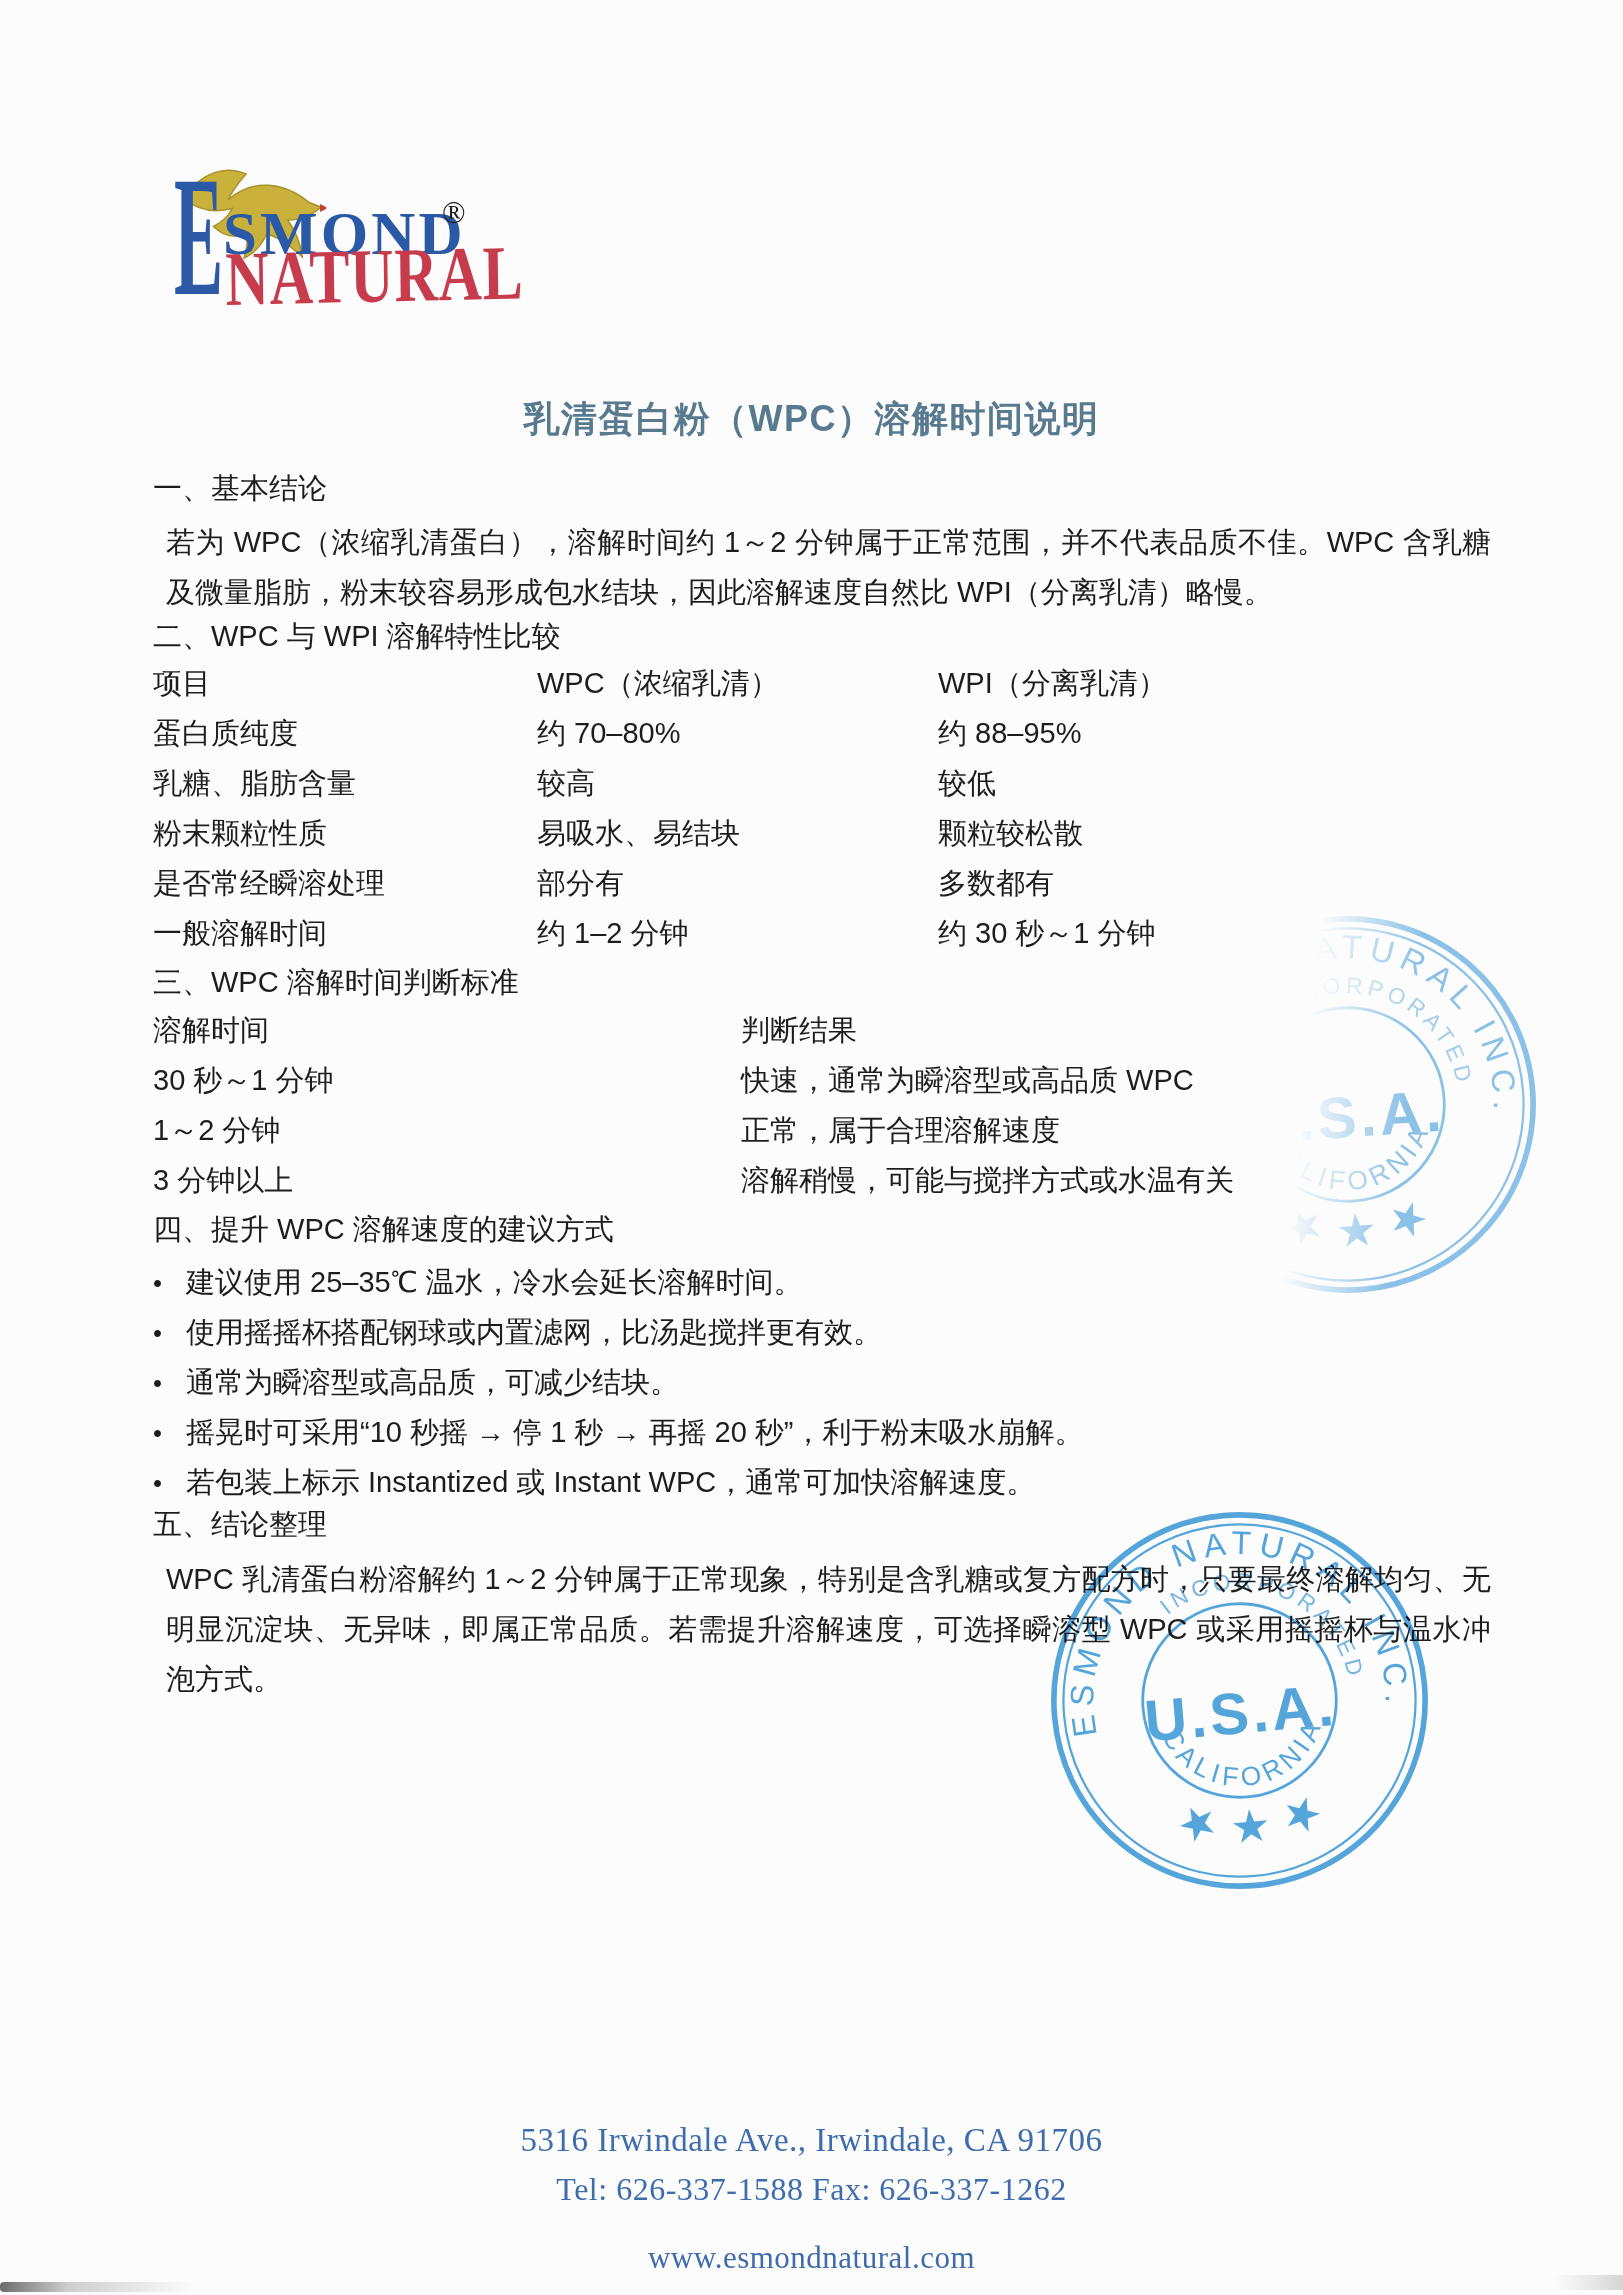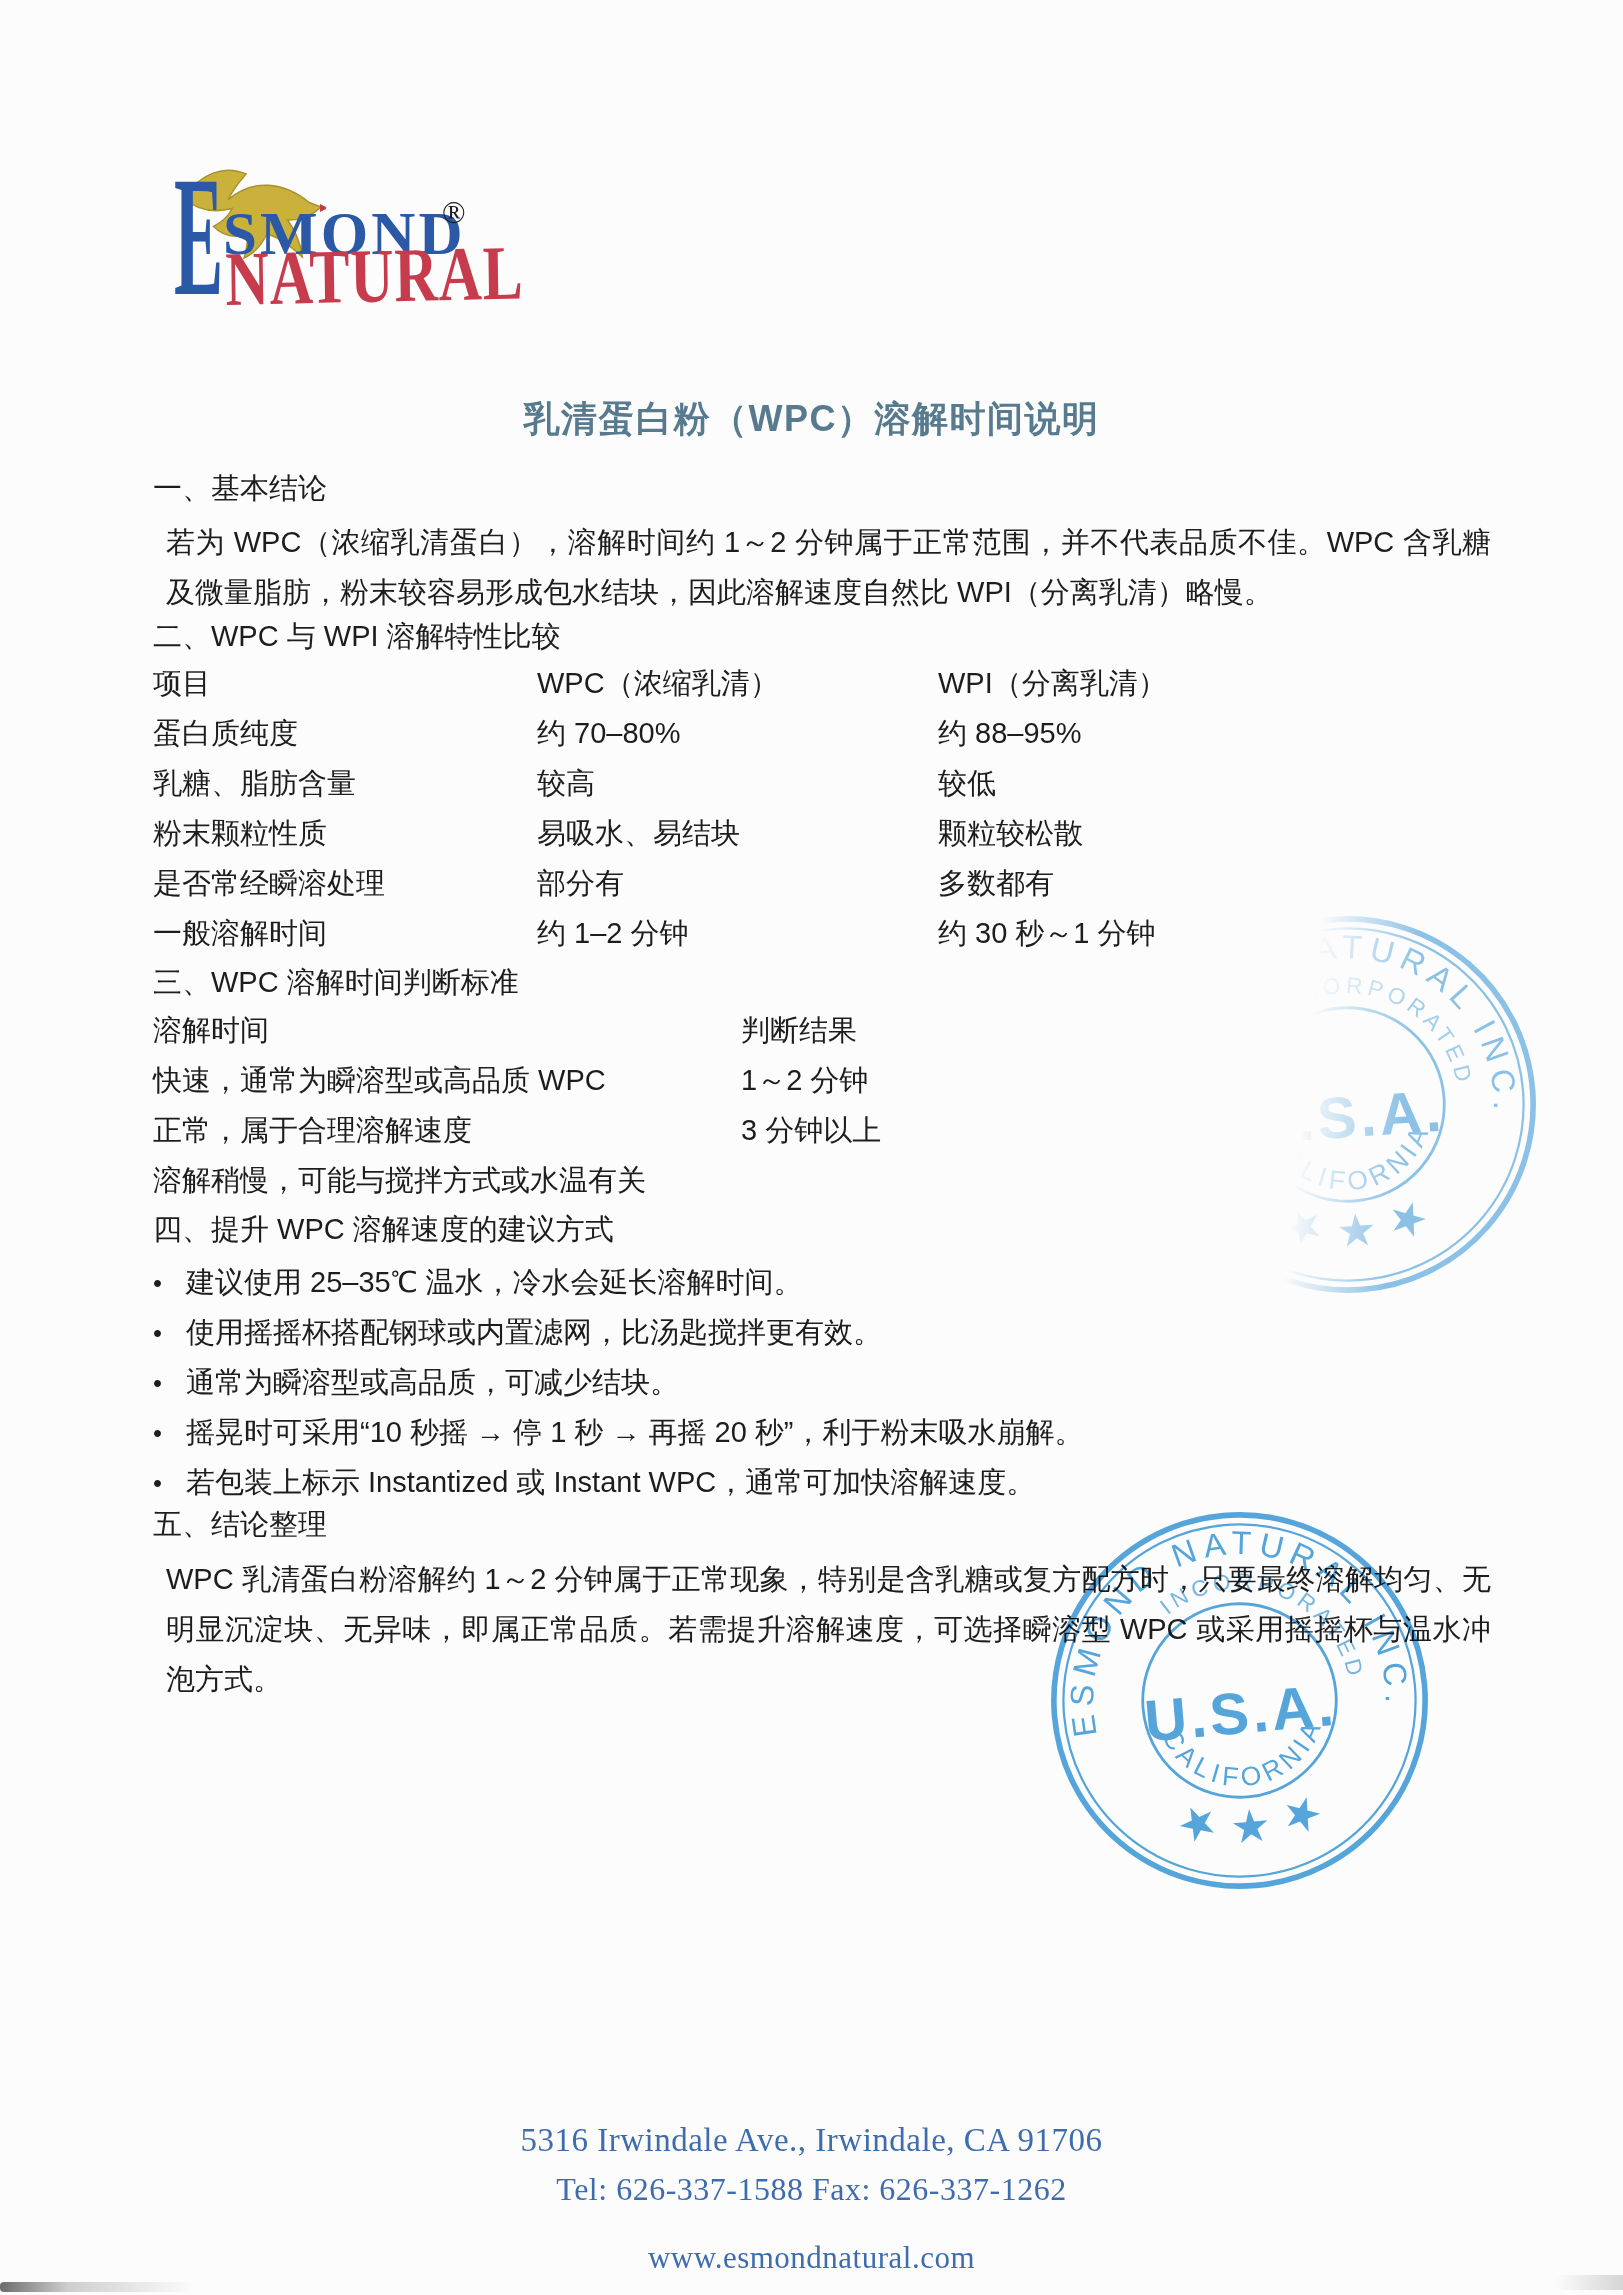--- a/index.html
+++ b/index.html
@@ -125,20 +125,21 @@
     <div class="cell">多数都有</div>
     <div class="cell">一般溶解时间</div>
     <div class="cell">约 1–2 分钟</div>
     <div class="cell">约 30 秒～1 分钟</div>
   </div>
 
   <div class="abs h2" style="top:962px">三、WPC 溶解时间判断标准</div>
   <div class="abs grid grid-judge" style="top:1011px">
     <div class="cell">溶解时间</div>
     <div class="cell">判断结果</div>
+    <div class="cell">30 秒～1 分钟</div>
     <div class="cell">快速，通常为瞬溶型或高品质 WPC</div>
     <div class="cell">1～2 分钟</div>
     <div class="cell">正常，属于合理溶解速度</div>
     <div class="cell">3 分钟以上</div>
     <div class="cell">溶解稍慢，可能与搅拌方式或水温有关</div>
   </div>
 
   <div class="abs h2" style="top:1209px">四、提升 WPC 溶解速度的建议方式</div>
   <div class="abs bullets" style="top:1257px">
     <div class="bullet-row">

